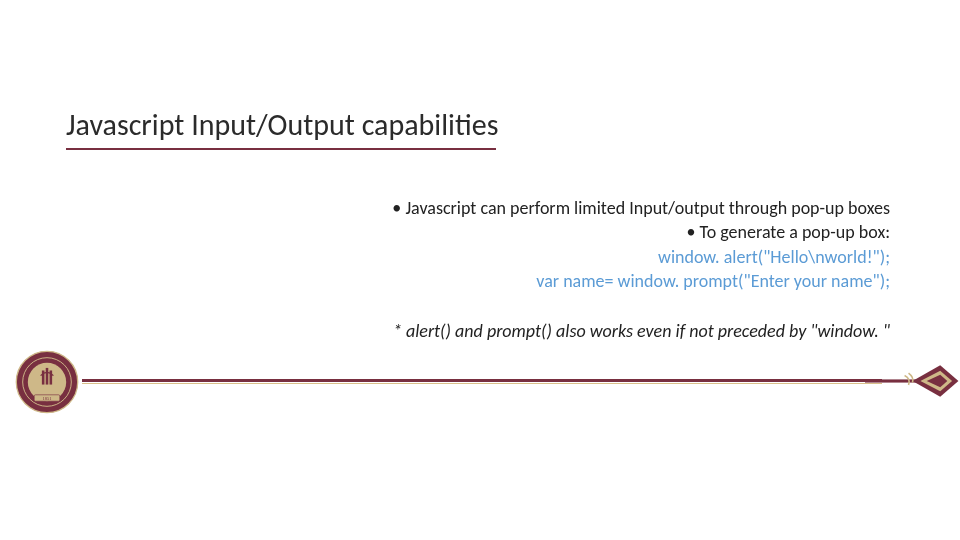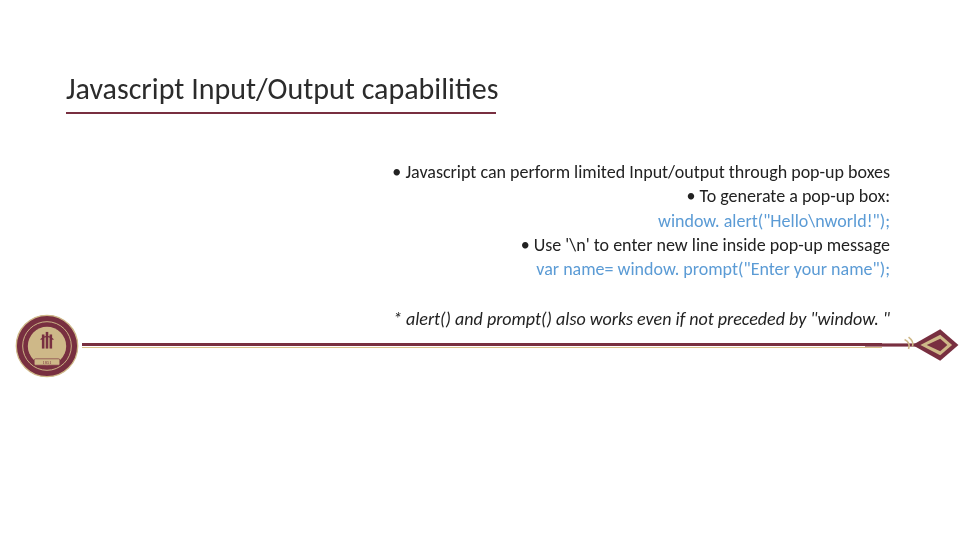--- a/index.html
+++ b/index.html
@@ -10,20 +10,21 @@
     background: #ffffff;
     font-family: Calibri, "Segoe UI", Arial, sans-serif;
     color: #222;
     overflow: hidden;
     position: relative;
   }
   .slide {
     position: relative;
     width: 960px;
     height: 408px;
+    margin-top: 36px;
   }
   .title {
     position: absolute;
     left: 66px;
     top: 70px;
     font-size: 30px;
     font-weight: 400;
     color: #2b2b2b;
   }
   .title-underline {
@@ -96,21 +97,20 @@
 
 <div class="slide">
 
   <div class="title">Javascript Input/Output capabilities</div>
   <div class="title-underline"></div>
 
   <div class="content">
     <div class="bullet-l1">• Javascript can perform limited Input/output through pop-up boxes</div>
     <div class="bullet-l2">• To generate a pop-up box:</div>
     <div class="bullet-l3 code-line">window. alert("Hello\nworld!");</div>
-    <div class="bullet-l2">• Use '\n' to enter new line inside pop-up message</div>
     <div class="bullet-l3 code-line">var name= window. prompt("Enter your name");</div>
     <div class="note">* alert() and prompt() also works even if not preceded by "window. "</div>
   </div>
 
   <div class="footer">
     <div class="hline"></div>
     <div class="hline-shadow"></div>
 
     <svg class="seal" viewBox="0 0 100 100">
       <circle cx="50" cy="50" r="48" fill="#782f40" stroke="#ceb888" stroke-width="2"></circle>

